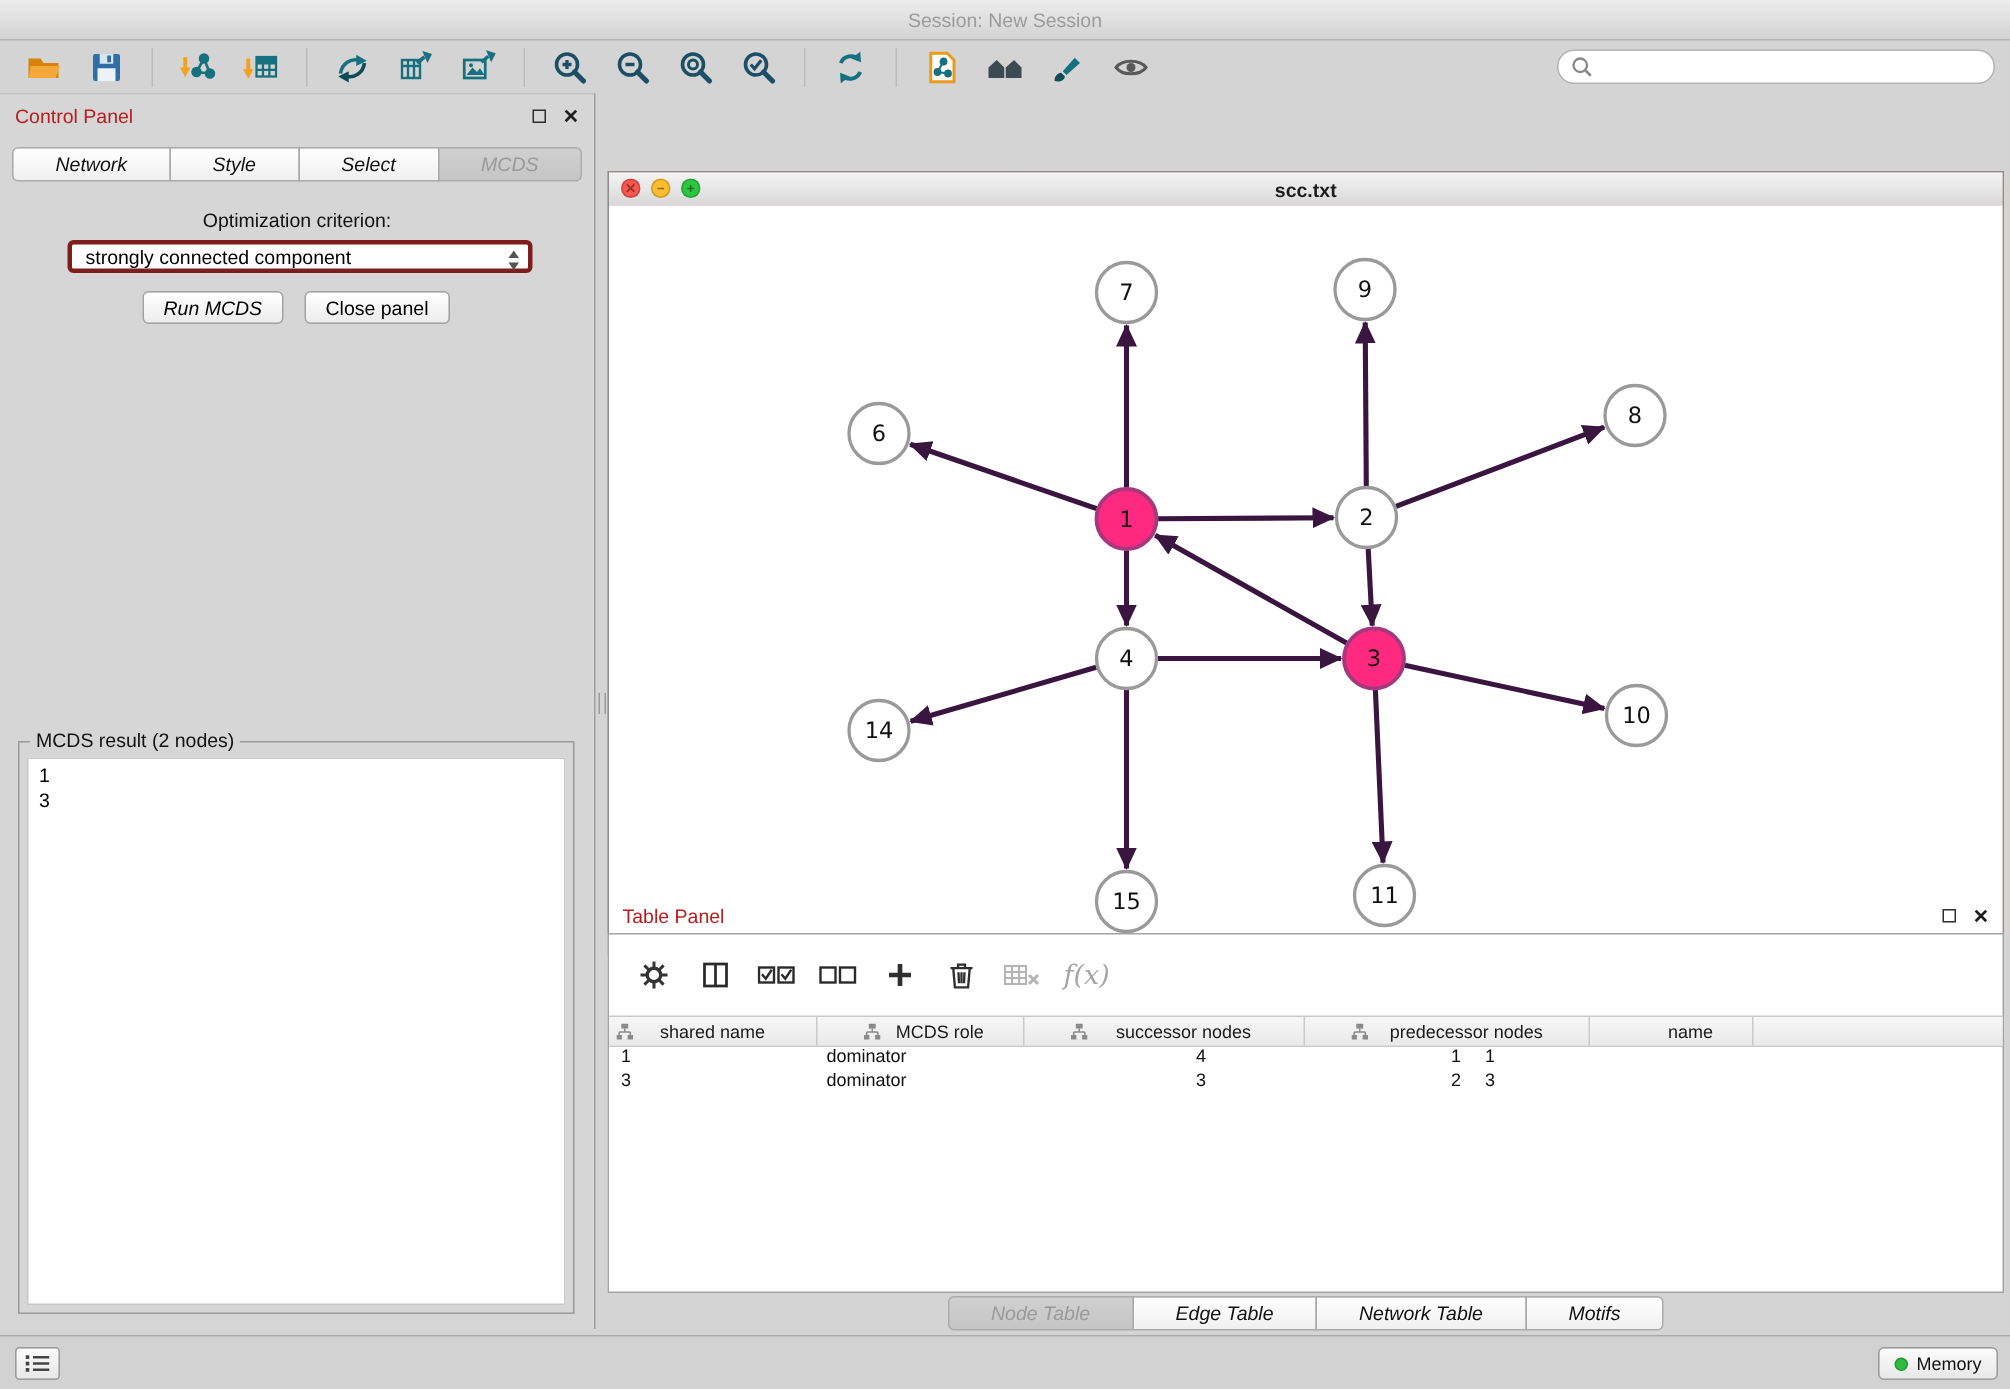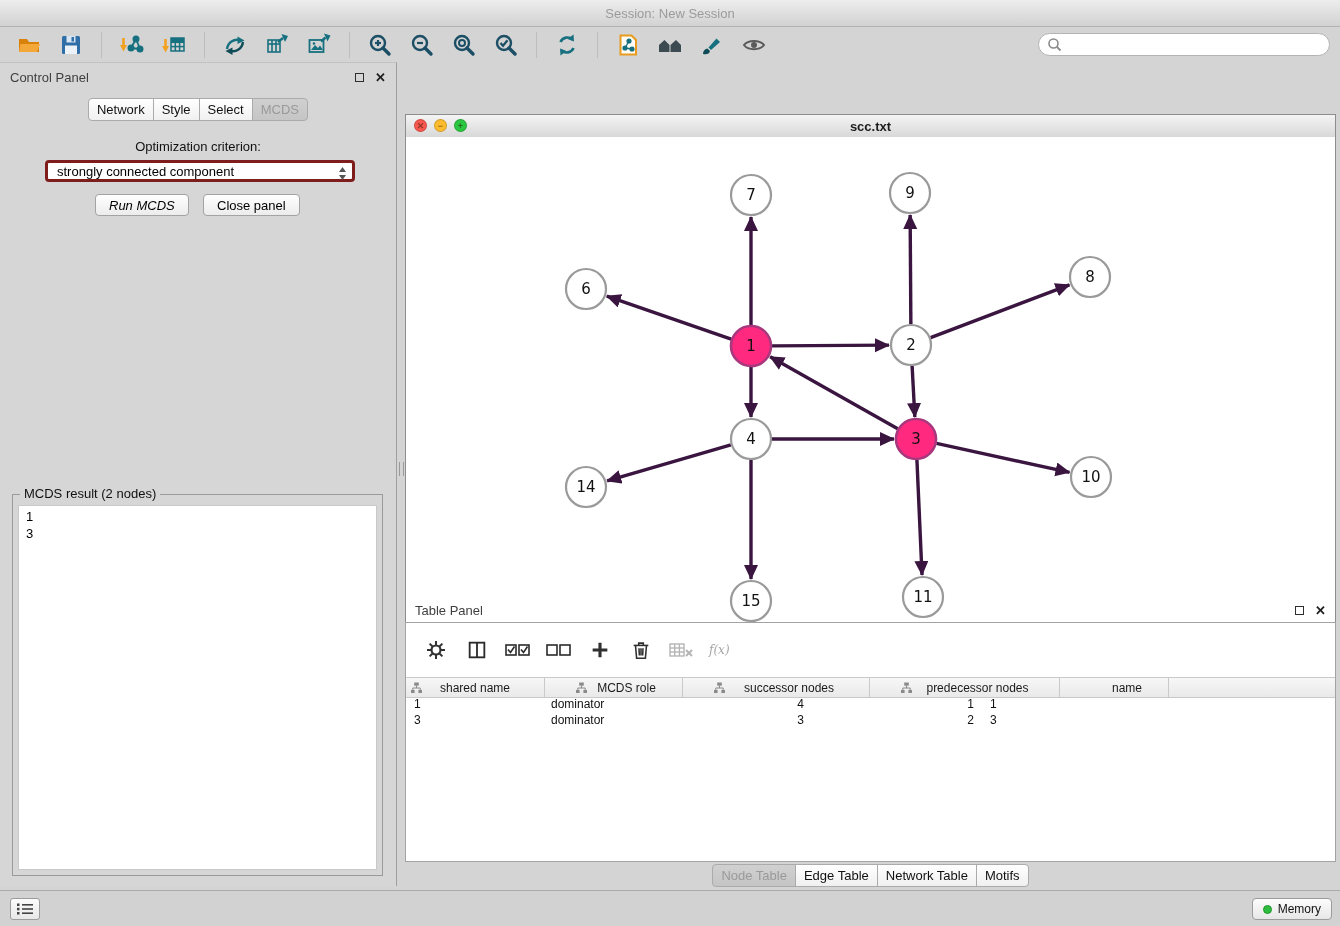--- a/index.html
+++ b/index.html
@@ -7,27 +7,27 @@
   
   .titlebar{position:absolute;top:0;left:0;right:0;height:26px;background:linear-gradient(#ededed,#d2d2d2);border-bottom:1px solid #b2b2b2;display:flex;align-items:center;justify-content:center;font-size:13px;color:#9b9b9b;font-weight:500;}
   
   .toolbar{position:absolute;top:27px;left:0;right:0;height:35px;display:flex;align-items:center;padding-left:8px;}
   .ticon{width:32px;height:32px;border:none;background:transparent;display:flex;align-items:center;justify-content:center;padding:0;margin:0 5px;}
   .tsep{width:1px;height:26px;background:#bdbdbd;margin:0 9px;}
   .search-box{position:absolute;right:10px;top:6px;width:292px;height:23px;background:#fff;border:1px solid #b3b3b3;border-radius:12px;display:flex;align-items:center;padding-left:8px;box-sizing:border-box;}
   .search-box input{border:none;outline:none;flex:1;height:100%;background:transparent;font-size:12px;font-family:inherit;border-radius:12px;}
   
   .control-panel{position:absolute;left:0;top:62px;width:397px;height:824px;background:#d6d6d6;border-top:1px solid #c2c2c2;border-right:1px solid #9f9f9f;box-sizing:border-box;}
-  .panel-header{position:relative;height:28px;display:flex;align-items:center;padding:0 10px;font-size:13px;color:#404040;}
+  .panel-header{position:relative;height:28px;display:flex;align-items:center;padding:0 10px;font-size:13px;color:#b91c1c;}
   .ph-buttons{position:absolute;right:10px;top:0;height:100%;display:flex;align-items:center;gap:11px;}
   .float-btn{width:9px;height:9px;border:1.5px solid #2e2e2e;display:inline-block;background:transparent;padding:0;}
   .close-btn{border:none;background:transparent;padding:0;font-size:13px;font-weight:bold;color:#1e1e1e;line-height:1;}
   .close-btn::before{content:"\2715";}
   .cp-tabs{position:absolute;top:35px;left:0;right:0;display:flex;justify-content:center;}
-  .tab{padding:3px 8px;font-size:13px;background:linear-gradient(#ffffff,#f0f0f0);border:1px solid #ababab;margin-left:-1px;color:#111;cursor:default;}
+  .tab{padding:3px 28px;font-size:13px;background:linear-gradient(#ffffff,#f0f0f0);border:1px solid #ababab;margin-left:-1px;color:#111;cursor:default;font-style:italic;}
   .tab:first-child{border-radius:4px 0 0 4px;margin-left:0;}
   .tab:last-child{border-radius:0 4px 4px 0;}
   .tab.active{background:linear-gradient(#d0d0d0,#c5c5c5);color:#9a9a9a;}
   .opt-label{position:absolute;top:76px;left:0;right:0;text-align:center;font-size:13px;color:#111;}
   .dropdown{position:absolute;top:97px;left:45px;width:310px;height:22px;background:#fff;border:3px solid #7f1d1d;border-radius:4px;display:flex;align-items:center;padding:0 24px 0 9px;font-size:13px;box-sizing:border-box;}
   .dd-arrows{position:absolute;right:5px;top:3px;}
   .cp-btn{position:absolute;height:22px;border:1px solid #a3a3a3;border-radius:4px;background:linear-gradient(#ffffff,#ececec);font-size:13px;font-family:inherit;padding:0 13px;}
   .btn-run{top:131px;left:95px;font-style:italic;}
   .btn-closepanel{top:131px;left:203px;}
   .result-group{position:absolute;left:12px;top:431px;width:369px;height:380px;border:1px solid #9a9a9a;}
@@ -44,21 +44,21 @@
   .light.red{background:#f9564e;} .light.red::after{content:"\2715";}
   .light.yellow{background:#fdbc2d;} .light.yellow::after{content:"\2212";}
   .light.green{background:#2bc741;} .light.green::after{content:"+";}
   .net-canvas{position:absolute;top:22px;left:0;right:0;bottom:0;background:#fff;}
   .net-canvas svg{display:block;width:100%;height:100%;}
   
   .table-panel{position:absolute;left:405px;top:596px;width:931px;height:290px;}
   .tp-content{position:absolute;top:26px;left:0;width:929px;height:238px;background:#fff;border:1px solid #a3a3a3;}
   .tp-toolbar{position:absolute;top:0;left:0;right:0;height:54px;display:flex;align-items:center;padding-left:16px;gap:13px;}
   .tbicon{width:28px;height:28px;display:flex;align-items:center;justify-content:center;background:transparent;border:none;padding:0;}
-  .fx{font-family:"DejaVu Serif",serif;font-style:italic;font-size:12px;color:#a6a6a6;}
+  .fx{font-family:"DejaVu Serif",serif;font-style:italic;font-size:18px;color:#a6a6a6;}
   .thead{position:absolute;top:54px;left:0;right:0;height:19px;display:flex;background:linear-gradient(#f7f7f7,#e9e9e9);border-top:1px solid #c9c9c9;border-bottom:1px solid #c9c9c9;box-sizing:content-box;gap:26px;}
   .th{position:relative;border-right:1px solid #c9c9c9;font-size:12px;display:flex;align-items:center;justify-content:center;color:#1a1a1a;box-sizing:border-box;}
   .th svg{position:absolute;left:5px;top:4px;}
   .c0{width:139px;}.c1{width:112px;}.c2{width:161px;}.c3{width:164px;}.c4{width:83px;justify-content:center;}.cf{flex:1;border-right:none;}
   .trow{position:absolute;left:0;right:0;height:16px;display:flex;font-size:12px;align-items:center;color:#111;}
   .trow div{box-sizing:border-box;}
   .trow .c0{padding-left:8px;}
   .trow .c1{padding-left:6px;}
   .trow .c2{text-align:right;padding-right:14px;}
   .trow .c3{text-align:right;padding-right:8px;}

